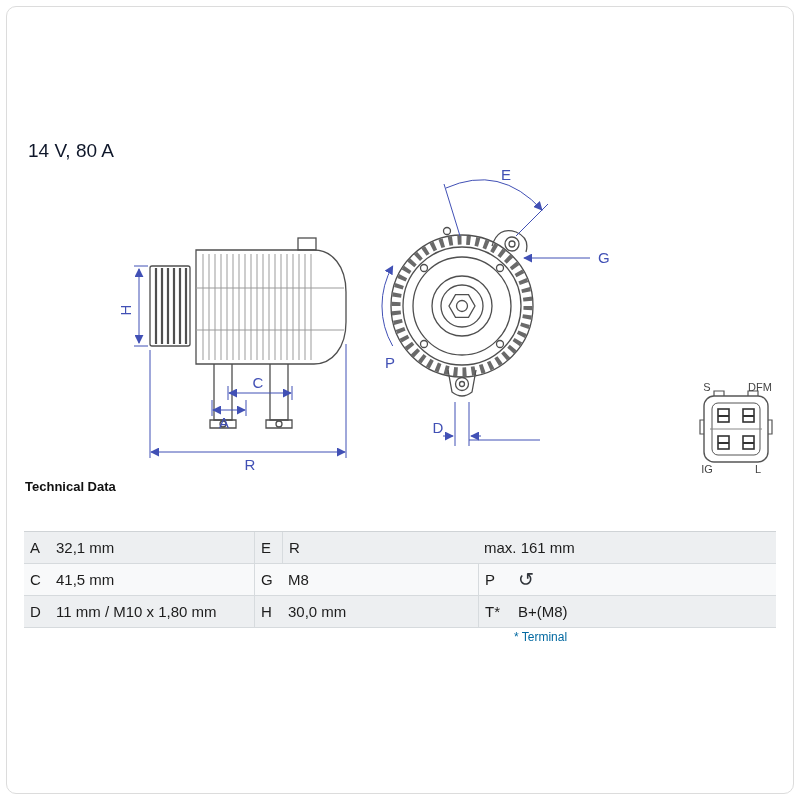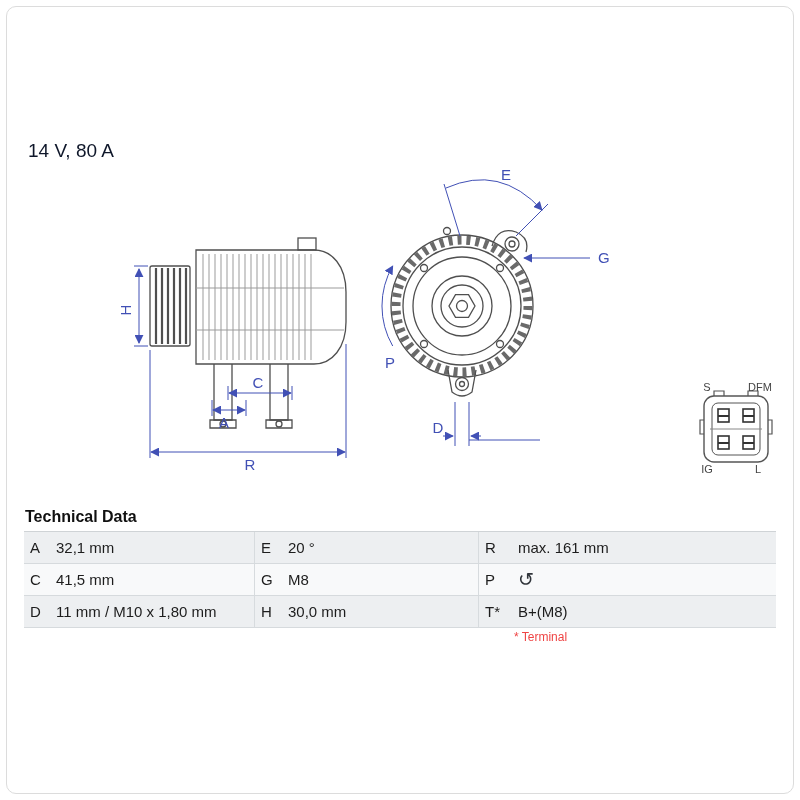--- a/index.html
+++ b/index.html
@@ -2,39 +2,39 @@
 <html><head>
 <meta charset="utf-8">
 <style>
   html,body{margin:0;padding:0;}
   body{
     width:800px;height:800px;position:relative;background:#ffffff;
     font-family:"Liberation Sans", sans-serif;overflow:hidden;color:#1d1d1d;
   }
   .page-border{position:absolute;inset:6px;border:1px solid #dcdcdc;border-radius:10px;}
   .rating{position:absolute;left:28px;top:140px;font-size:19px;color:#0f172a;}
-  .tech-title{position:absolute;left:25px;top:508px;font-size:16px;font-weight:bold;color:#101010;}
+  .tech-title{position:absolute;left:25px;top:479px;font-size:13px;font-weight:bold;color:#101010;}
   svg.drawing{position:absolute;left:0;top:0;}
   svg text{stroke:none;}
   .data-table{
     position:absolute;left:24px;top:531px;width:752px;
     border-top:1px solid #cfd3d6;
   }
   .row{
     display:grid;
     grid-template-columns:26px 204px 28px 196px 34px 1fr;
     height:31px;font-size:15px;color:#1d1d1d;
     border-bottom:1px solid #d6dadd;
   }
   .row.odd{background:#edeff1;}
   .row.even{background:#f8f9fa;}
   .cell{display:flex;align-items:center;height:100%;padding-left:6px;white-space:nowrap;}
   .cell.group{border-left:1px solid #d7dbde;}
   .rot-icon{font-size:19px;line-height:1;color:#30343a;font-family:"DejaVu Sans", sans-serif;}
-  .footnote{position:absolute;left:514px;top:630px;font-size:12px;color:#ef4444;}
+  .footnote{position:absolute;left:514px;top:630px;font-size:12px;color:#0369a1;}
 </style>
 </head>
 <body>
 
 <div class="page-border"></div>
 
 <div class="rating">14 V, 80 A</div>
 
 <svg class="drawing" width="800" height="800" viewBox="0 0 800 800">
   <defs>
@@ -129,21 +129,20 @@
   </g>
 </svg>
 
 <div class="tech-title">Technical Data</div>
 
 <div class="data-table">
   <div class="row odd">
     <div class="cell">A</div>
     <div class="cell">32,1 mm</div>
     <div class="cell group">E</div>
-    <div class="cell">20 °</div>
     <div class="cell group">R</div>
     <div class="cell">max. 161 mm</div>
   </div>
   <div class="row even">
     <div class="cell">C</div>
     <div class="cell">41,5 mm</div>
     <div class="cell group">G</div>
     <div class="cell">M8</div>
     <div class="cell group">P</div>
     <div class="cell">

